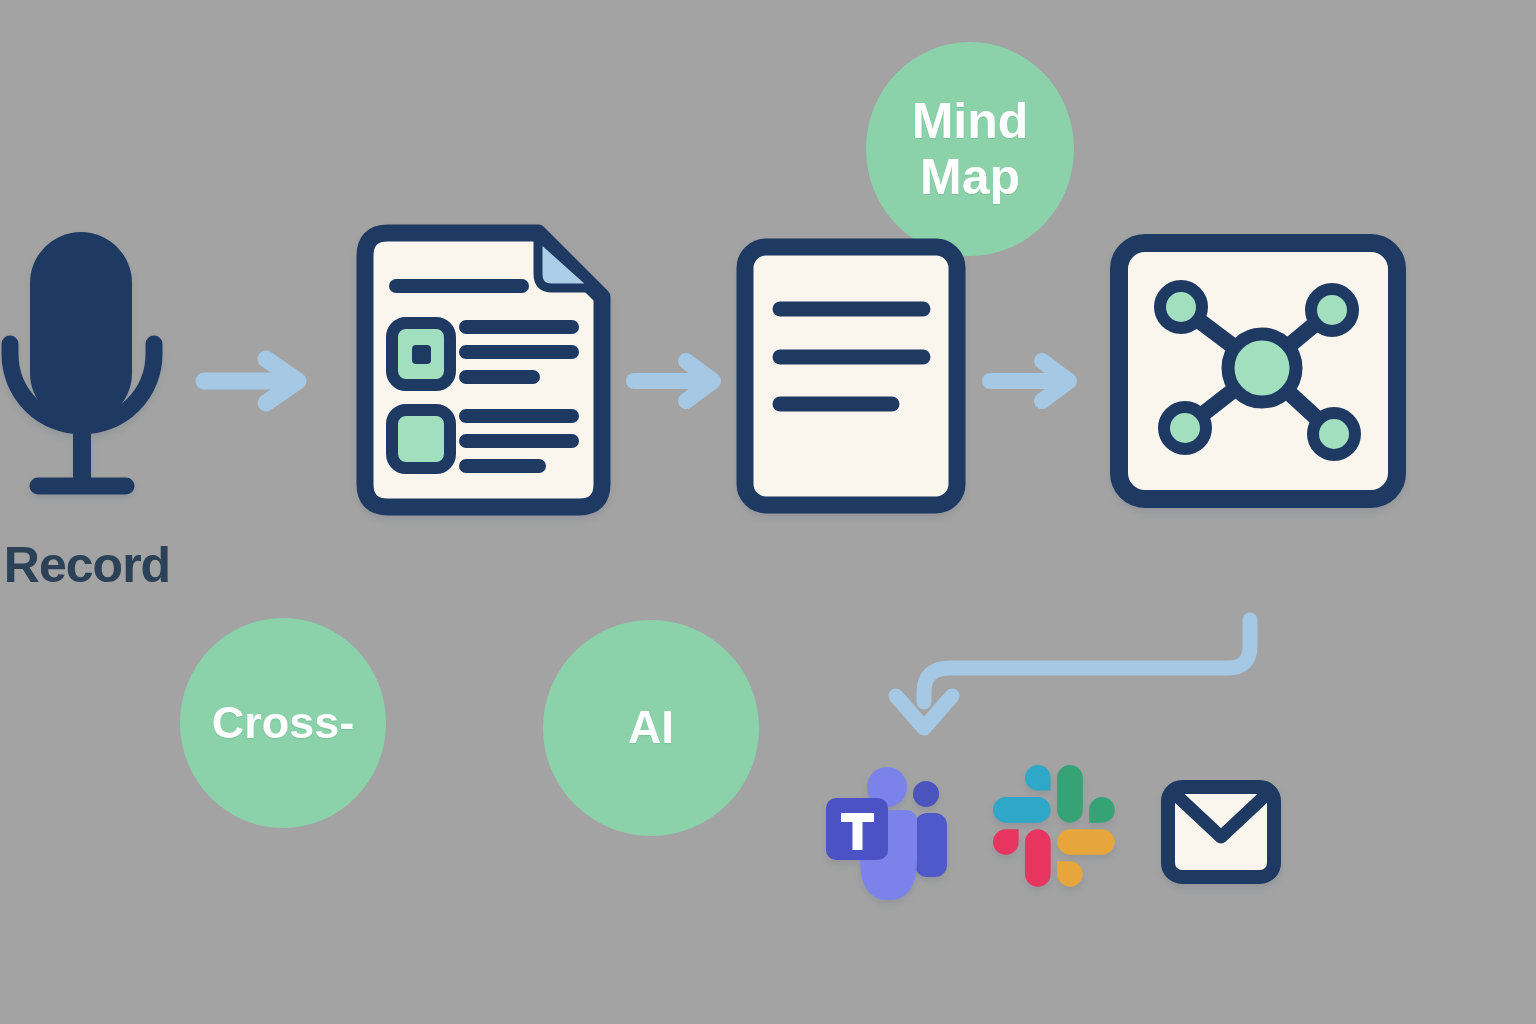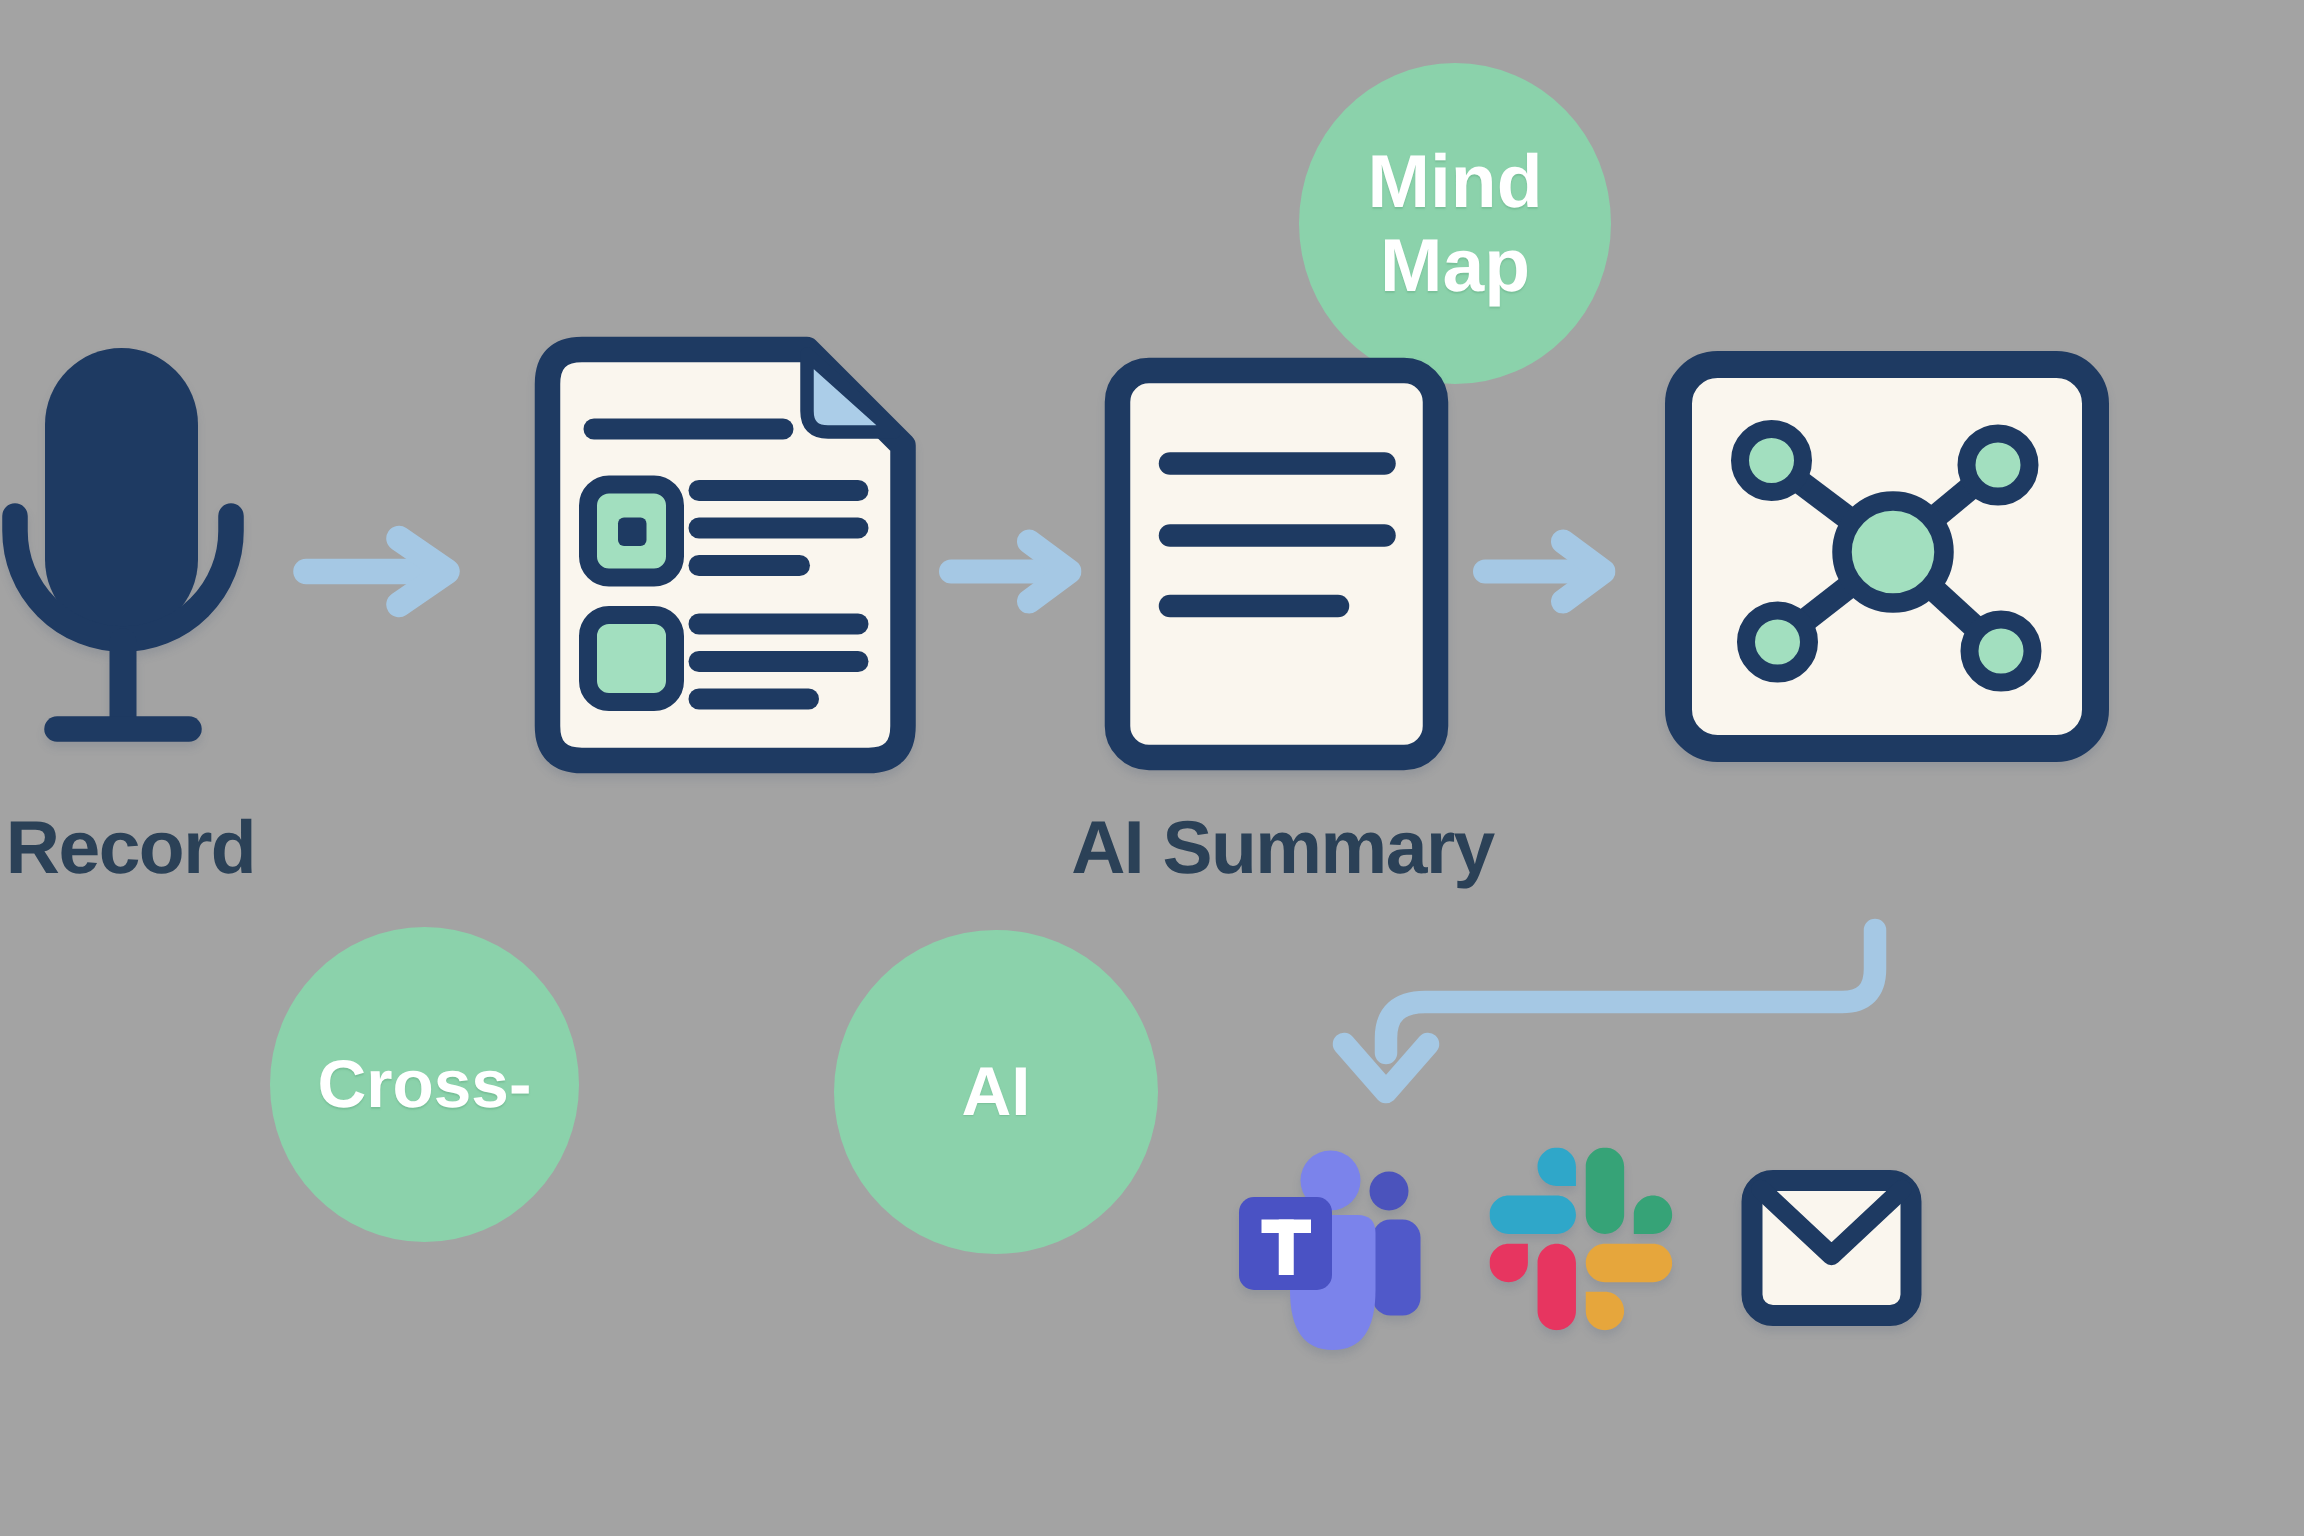--- a/index.html
+++ b/index.html
@@ -88,21 +88,20 @@
     <line x1="8" y1="31" x2="78" y2="31" stroke="#a5c8e4" stroke-width="16" stroke-linecap="round"></line>
     <polyline points="60,11 87,31 60,51" fill="none" stroke="#a5c8e4" stroke-width="16" stroke-linecap="round" stroke-linejoin="round"></polyline>
   </svg>
 
   <svg class="abs icon-shadow" style="left:736px; top:238px;" width="230" height="276" viewBox="0 0 230 276">
     <rect x="9" y="9" width="212" height="258" rx="21" fill="#faf6ee" stroke="#1e3a62" stroke-width="17"></rect>
     <line x1="44" y1="71" x2="187" y2="71" stroke="#1e3a62" stroke-width="15" stroke-linecap="round"></line>
     <line x1="44" y1="119" x2="187" y2="119" stroke="#1e3a62" stroke-width="15" stroke-linecap="round"></line>
     <line x1="44" y1="166" x2="156" y2="166" stroke="#1e3a62" stroke-width="15" stroke-linecap="round"></line>
   </svg>
-  <div class="step-label" style="left:705px; top:536px; width:300px;">AI Summary</div>
 
   <svg class="abs" style="left:982px; top:350px;" width="95" height="62" viewBox="0 0 95 62">
     <line x1="8" y1="31" x2="78" y2="31" stroke="#a5c8e4" stroke-width="16" stroke-linecap="round"></line>
     <polyline points="60,11 87,31 60,51" fill="none" stroke="#a5c8e4" stroke-width="16" stroke-linecap="round" stroke-linejoin="round"></polyline>
   </svg>
 
   <svg class="abs icon-shadow" style="left:1108px; top:232px;" width="300" height="278" viewBox="0 0 300 278">
     <rect x="11" y="11" width="278" height="256" rx="26" fill="#faf6ee" stroke="#1e3a62" stroke-width="18"></rect>
     <line x1="154" y1="136" x2="73" y2="75" stroke="#1e3a62" stroke-width="16"></line>
     <line x1="154" y1="136" x2="224" y2="78" stroke="#1e3a62" stroke-width="16"></line>
@@ -112,21 +111,21 @@
     <circle cx="224" cy="78" r="21" fill="#a2dfbf" stroke="#1e3a62" stroke-width="12"></circle>
     <circle cx="77" cy="196" r="21" fill="#a2dfbf" stroke="#1e3a62" stroke-width="12"></circle>
     <circle cx="226" cy="202" r="21" fill="#a2dfbf" stroke="#1e3a62" stroke-width="12"></circle>
     <circle cx="154" cy="136" r="34" fill="#a2dfbf" stroke="#1e3a62" stroke-width="13"></circle>
   </svg>
 
   <div class="badge" style="left:180px; top:618px; width:206px; height:210px; font-size:45px;">
     <span>Cross-</span>
   </div>
 
-  <div class="badge" style="left:556px; top:620px; width:216px; height:216px; font-size:46px;">
+  <div class="badge" style="left:543px; top:620px; width:216px; height:216px; font-size:46px;">
     <span>AI</span>
   </div>
 
   <svg class="abs" style="left:872px; top:608px;" width="400" height="150" viewBox="0 0 400 150">
     <path d="M 378 12 V 38 Q 378 60 356 60 H 78 Q 52 60 52 84 V 94" fill="none" stroke="#a5c8e4" stroke-width="15" stroke-linecap="round"></path>
     <polyline points="24,88 52,120 80,88" fill="none" stroke="#a5c8e4" stroke-width="15" stroke-linecap="round" stroke-linejoin="round"></polyline>
   </svg>
 
   <svg class="abs icon-shadow" style="left:824px; top:762px;" width="124" height="140" viewBox="0 0 124 140">
     <circle cx="102" cy="32" r="13" fill="#4b53bc"></circle>

